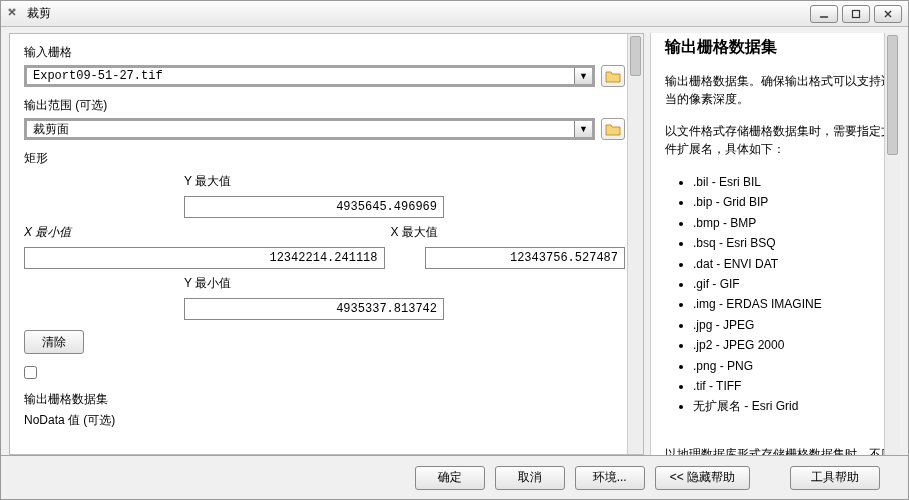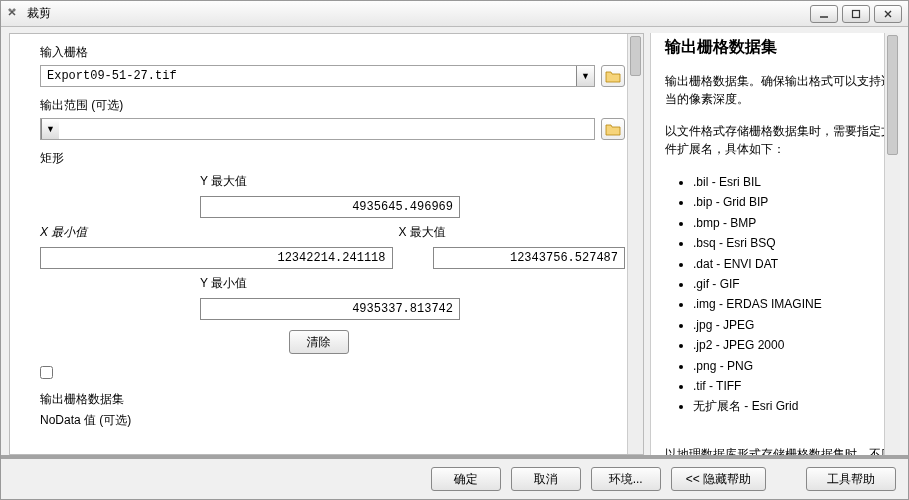--- a/index.html
+++ b/index.html
@@ -5,48 +5,48 @@
 * { box-sizing: border-box; margin: 0; padding: 0; }
 body { font-family: "Microsoft YaHei", SimSun, Arial, sans-serif; font-size: 12px; color: #000; background: #fff; }
 .window { width: 909px; height: 500px; border: 1px solid #999; background: #f0f0f0; display: flex; flex-direction: column; position: relative; }
 .titlebar { height: 26px; background: linear-gradient(#fdfdfd,#e8e8e8); border-bottom: 1px solid #bbb; display: flex; align-items: center; padding: 0 6px; }
 .titlebar .ticon { width: 14px; height: 14px; margin-right: 6px; }
 .titlebar .title { flex: 1; font-size: 12px; }
 .winbtns { display: flex; gap: 4px; }
 .winbtn { width: 28px; height: 18px; border: 1px solid #888; border-radius: 3px; background: linear-gradient(#fff,#ddd); display: flex; align-items: center; justify-content: center; font-size: 10px; color: #333; cursor: pointer; }
 .body { flex: 1; display: flex; overflow: hidden; }
 .main { width: 635px; border: 1px solid #bbb; margin: 6px 0 0 8px; background: #fff; position: relative; overflow-y: auto; overflow-x: hidden; }
-.main-inner { padding: 10px 18px 18px 30px; }
+.main-inner { padding: 10px 18px 18px 14px; }
 .scrollbar-v { position: absolute; right: 0; top: 0; bottom: 0; width: 16px; background: #eee; border-left: 1px solid #ccc; }
 .scrollbar-v .thumb { position: absolute; left: 2px; right: 2px; top: 2px; height: 40px; background: #ccc; border: 1px solid #aaa; border-radius: 2px; }
 .help { flex: 1; margin: 6px 8px 0 6px; border-left: 1px solid #ccc; padding: 4px 6px 4px 14px; background: #fff; position: relative; overflow: hidden; }
 .help h2 { font-size: 16px; font-weight: bold; margin-bottom: 14px; }
 .help p { font-size: 12px; margin-bottom: 14px; line-height: 1.5; }
 .help ul { list-style: disc; padding-left: 28px; margin-bottom: 28px; }
 .help li { font-size: 12px; line-height: 1.7; }
 .help .scrollbar-v { position: absolute; right: 0; top: 0; bottom: 0; }
-.footer { height: 44px; border-top: 4px solid #a3a3a3; display: flex; align-items: center; padding: 0 12px; background: #f0f0f0; }
+.footer { height: 44px; border-top: 1px solid #a3a3a3; display: flex; align-items: center; padding: 0 28px; background: #f0f0f0; }
 .footer .spacer { flex: 1; }
 .btn { height: 24px; min-width: 70px; padding: 0 14px; border: 1px solid #888; background: linear-gradient(#fdfdfd,#e4e4e4); border-radius: 3px; font-size: 12px; cursor: pointer; margin-right: 10px; }
 .lbl { display: block; margin-bottom: 4px; font-size: 12px; }
 .row { display: flex; align-items: center; margin-bottom: 10px; }
 .row .combo, .row .txt { flex: 1; }
-.combo { height: 22px; border: 1px solid #a3a3a3; background: #fff; display: flex; align-items: center; }
+.combo { height: 22px; border: 3px solid #a3a3a3; background: #fff; display: flex; align-items: center; }
 .combo .val { flex: 1; padding: 0 6px; font-family: "Courier New", monospace; font-size: 12px; }
 .combo .arrow { width: 18px; height: 100%; border-left: 1px solid #888; background: linear-gradient(#fff,#ddd); display: flex; align-items: center; justify-content: center; font-size: 9px; }
 .folder-btn { width: 24px; height: 22px; margin-left: 6px; border: 1px solid #a0a0a0; border-radius: 3px; background: linear-gradient(#fff,#eee); display: flex; align-items: center; justify-content: center; cursor: pointer; }
 .txt { height: 22px; border: 1px solid #888; background: #fff; padding: 0 6px; font-size: 12px; font-family: "Courier New", monospace; }
 .txt.ra { text-align: right; }
 .extent { margin-top: 6px; margin-bottom: 10px; }
 .extent-grid { display: grid; grid-template-columns: 160px 1fr 40px 1fr; row-gap: 6px; align-items: center; }
 .extent .cap { font-size: 12px; }
 .extent .full { grid-column: 1 / -1; font-style: italic; }
 .extent .yrow { grid-column: 2 / 5; }
 .extent .yrow .txt { width: 260px; display: block; }
-.clear-row { display: flex; justify-content: center; margin-top: 4px; margin-bottom: 12px; }
+.clear-row { display: flex; justify-content: flex-start; margin-top: 4px; margin-bottom: 12px; }
 .chk-row { display: flex; align-items: center; margin-bottom: 12px; }
 .chk-row input { margin-right: 6px; }
 .mono { font-family: "Courier New", monospace; }
 </style>
 </head>
 <body>
 
 <div class="window">
 
   <div class="titlebar">
@@ -91,20 +91,21 @@
           <div class="folder-btn">
             <svg width="16" height="14" viewBox="0 0 16 14">
                 <path d="M1 3 h5 l1 2 h8 v8 h-14 z" fill="#f6d47a" stroke="#b8860b" stroke-width="0.8"></path>
               </svg>
           </div>
         </div>
 
         <label class="lbl">输出范围 (可选)</label>
         <div class="row">
           <div class="combo">
+            <span class="val" style="font-family:'Microsoft YaHei',SimSun,sans-serif;">裁剪面</span>
             <span class="arrow">▼</span>
           </div>
           <div class="folder-btn">
             <svg width="16" height="14" viewBox="0 0 16 14">
                 <path d="M1 3 h5 l1 2 h8 v8 h-14 z" fill="#f6d47a" stroke="#b8860b" stroke-width="0.8"></path>
               </svg>
           </div>
         </div>
 
         <label class="lbl">矩形</label>

